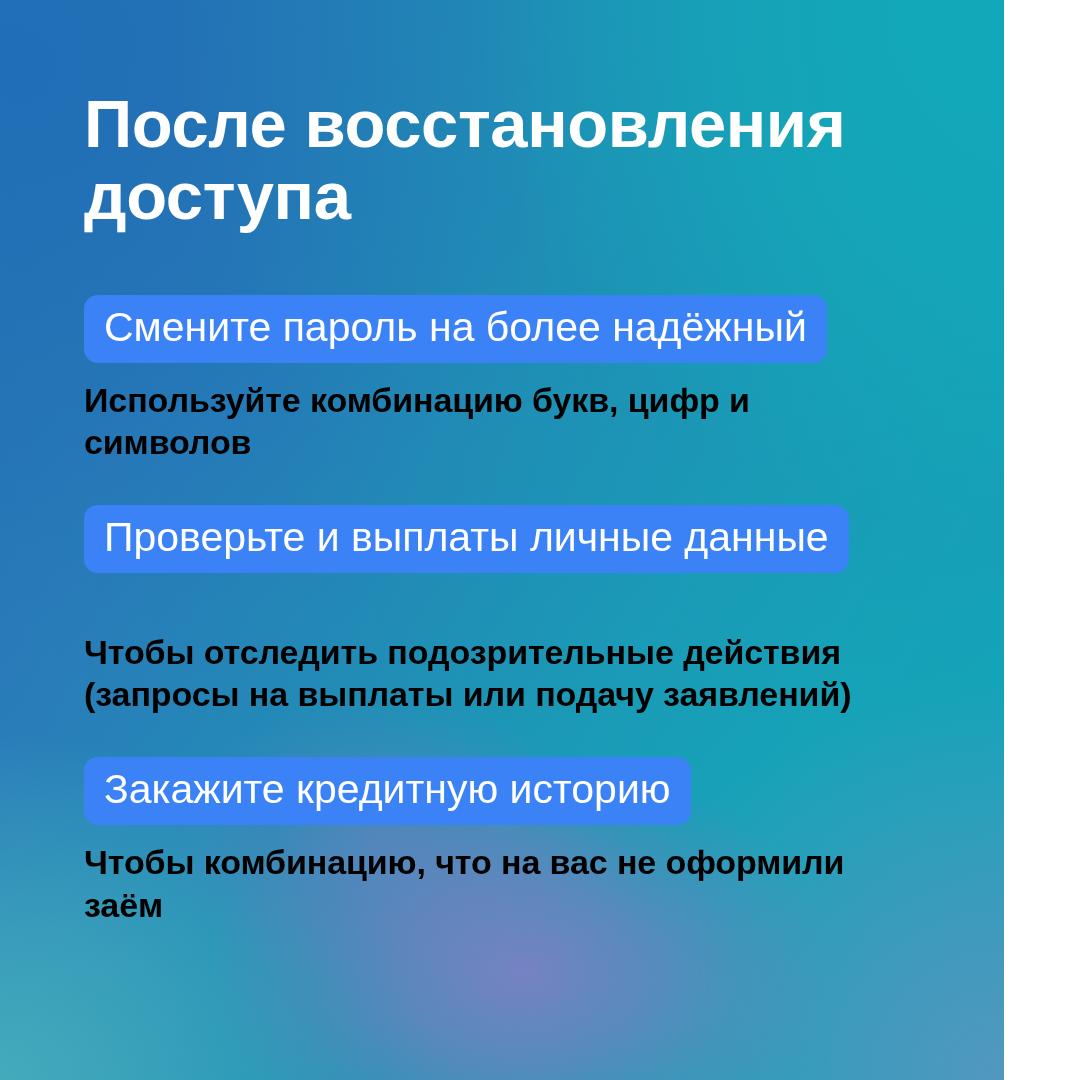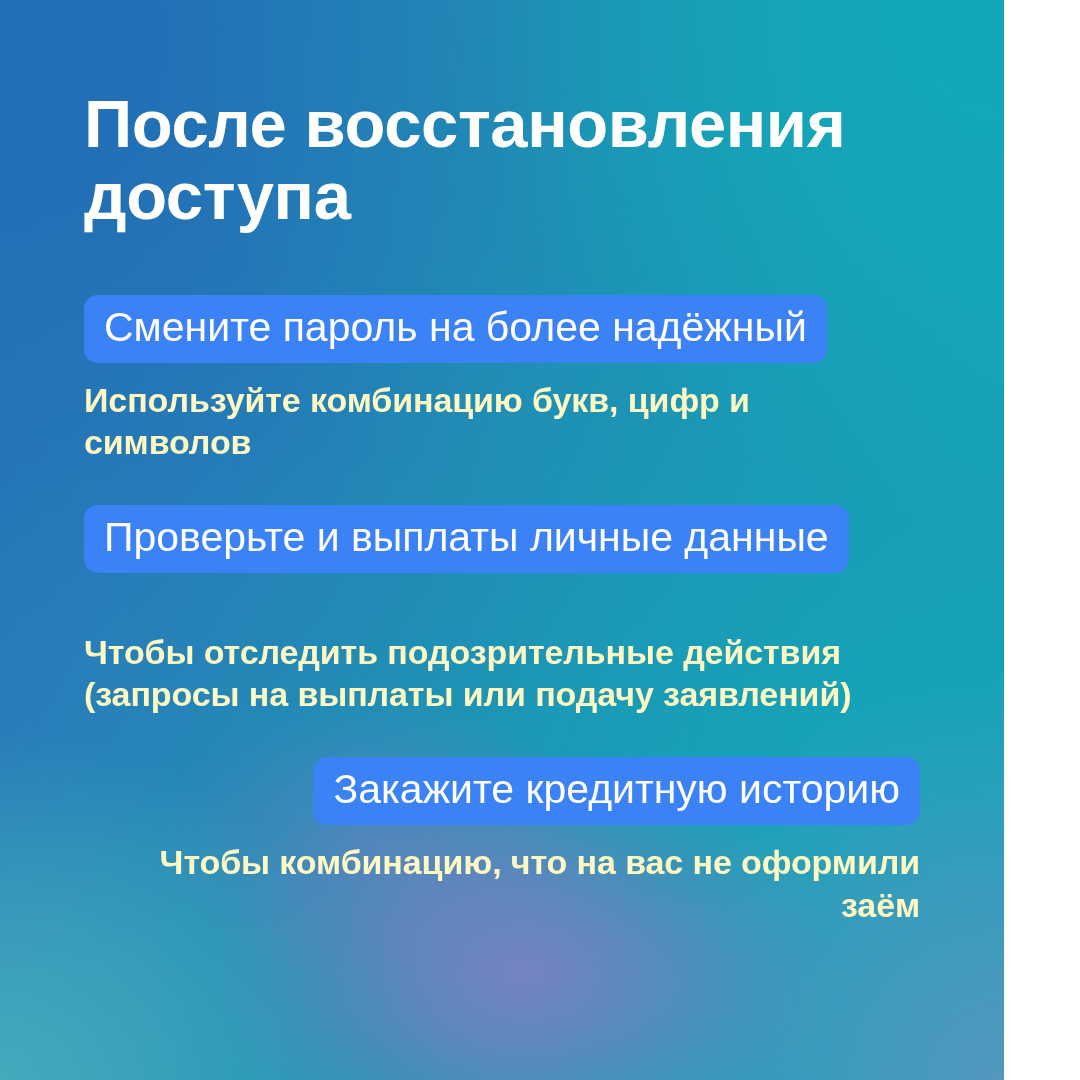--- a/index.html
+++ b/index.html
@@ -111,39 +111,38 @@
     list-style: none;
     margin-top: 62px;
   }
 
   .tip-item {
     margin-bottom: 42px;
   }
 
   .tip-item:last-child {
     margin-bottom: 0;
-    text-align: right;
   }
 
   .tip-pill {
     display: inline-block;
     background: #3b82f6;
     color: #ffffff;
     font-size: 41px;
     font-weight: 400;
     line-height: 1;
     padding: 12px 20px 15px 20px;
     border-radius: 14px;
     white-space: nowrap;
   }
 
   .tip-desc {
     margin: 0;
     padding-top: 16px;
-    color: #fef9c3;
+    color: #000000;
     font-size: 34px;
     font-weight: 600;
     line-height: 1.24;
     letter-spacing: -0.1px;
   }
 
   .tip-desc-line {
     display: block;
   }
 </style>

